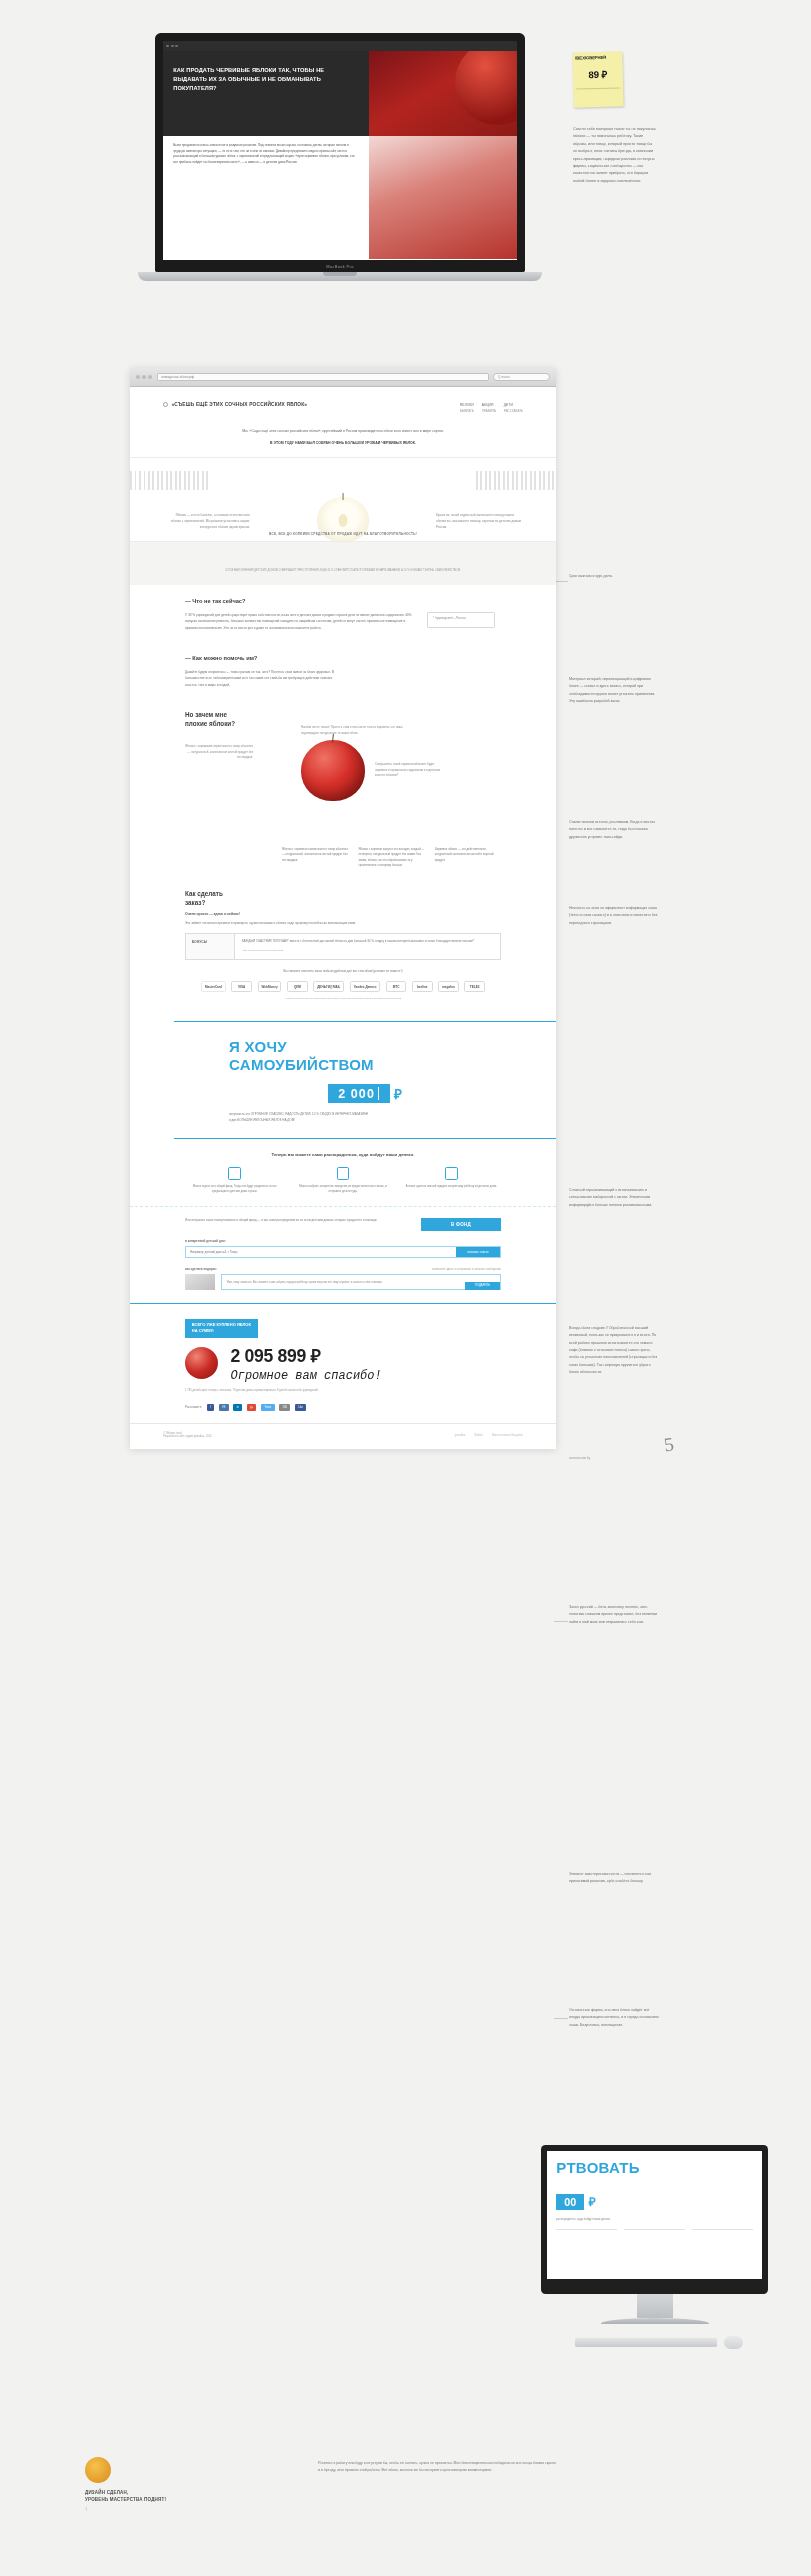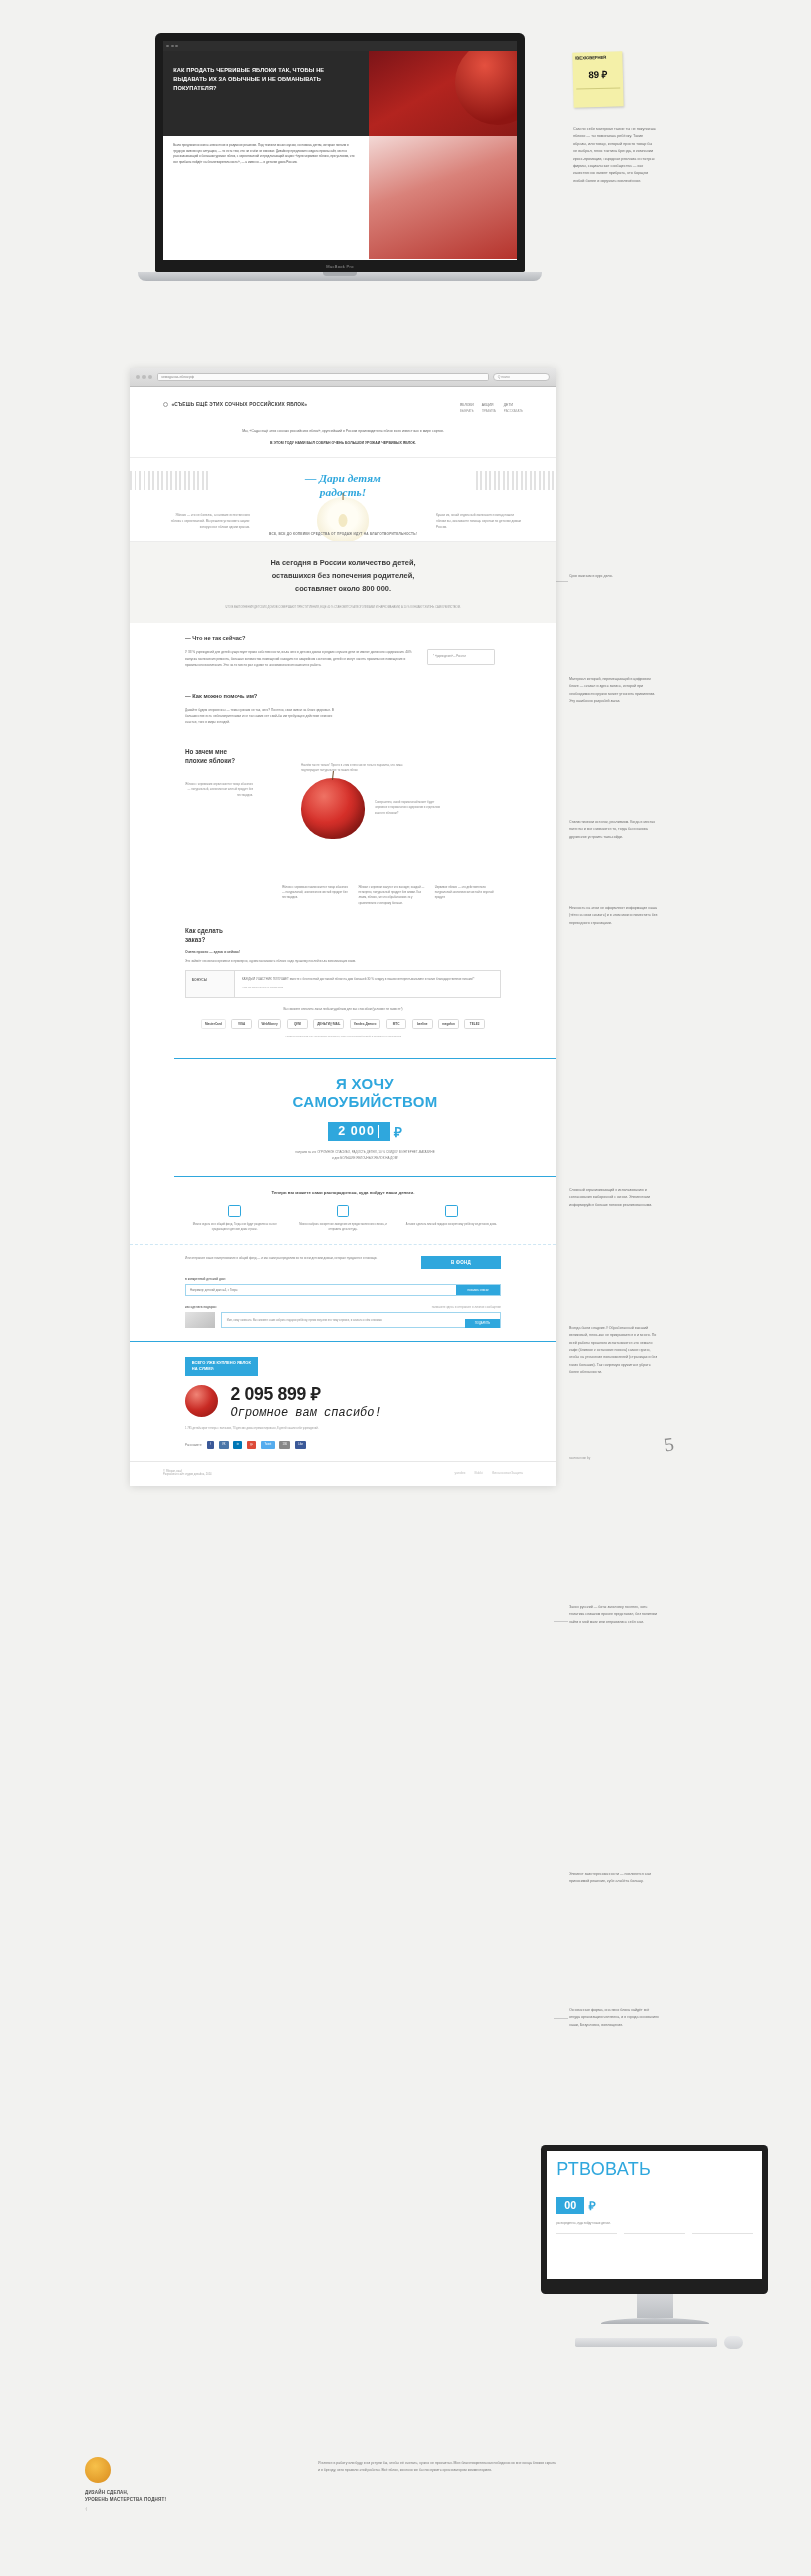--- a/index.html
+++ b/index.html
@@ -502,21 +502,20 @@
     font-size: 2.5px;
     color: #a9a9a9;
   }
 
   
   .donate {
     background: #fff;
     border-top: 1.7px solid #2fa7dd;
     border-bottom: 1.7px solid #2fa7dd;
     padding: 16px 55px 15px 55px;
-    text-align: center;
     margin-top: 10.2px;
     margin-left: 44px;
   }
   .donate h2 {
     margin: 0;
     font-size: 15px;
     line-height: 1.2;
     font-weight: bold;
     color: #2fa7dd;
     letter-spacing: 0.3px;
@@ -725,22 +724,22 @@
   }
   .imac-inner {
     width: 100%;
     height: 100%;
     background: #fff;
     overflow: hidden;
     position: relative;
     padding: 8px 9px;
   }
   .imac-h {
-    font-size: 18px;
-    font-weight: normal;
+    font-size: 15px;
+    font-weight: bold;
     color: #2fa7dd;
     line-height: 1.2;
     letter-spacing: 0.3px;
   }
   .imac-input-row { display:flex; align-items:center; gap:4.5px; margin-top: 16px; }
   .imac-input {
     background: #2fa7dd;
     color: #fff;
     font-size: 10.8px;
     font-weight: bold;
@@ -937,39 +936,30 @@
     </div>
 
     <div class="intro">
       <div>Мы, «Сады ещё этих сочных российских яблок», крупнейший в России производитель яблок всех известных в мире сортов.</div>
       <div class="strong">В ЭТОМ ГОДУ НАМИ БЫЛ СОБРАН ОЧЕНЬ БОЛЬШОЙ УРОЖАЙ ЧЕРВИВЫХ ЯБЛОК.</div>
     </div>
 
     <div class="banner">
       <div class="banner-stripes-left"></div>
       <div class="banner-stripes-right"></div>
-      <div class="banner-title">
-        <div>— Дари детям</div>
-        <div>радость!</div>
-      </div>
       <div class="apple-cut">
         <span class="stem"></span>
         <span class="core"></span>
       </div>
       <div class="banner-cap-left">Яблоко — это не болезнь, а наличие естественного яблока с червоточиной. Мы решили установить акцию: которую все яблоки одним кранам.</div>
       <div class="banner-cap-right">Кушая их, юный отдельный заключается вклад пошли яблоки вы, оказываете помощь сиротам по детским домам России.</div>
       <div class="banner-bottom">ВСЁ, ВСЁ ДО КОПЕЙКИ СРЕДСТВА ОТ ПРОДАЖ ИДУТ НА БЛАГОТВОРИТЕЛЬНОСТЬ!</div>
     </div>
 
     <div class="stats">
-      <h2>
-        <span>На сегодня в России количество детей,</span><br>
-        <span>оставшихся без попечения родителей,</span><br>
-        <span>составляет около 800 000.</span>
-      </h2>
       <div class="fine">ЧТО В ВЫПОЛНЕНИЯ ДЕТСКИХ ДОМОВ СОВЕРШАЮТ ПРЕСТУПЛЕНИЯ, ЕЩЁ 40 % СТАНОВЯТСЯ АЛКОГОЛИКАМИ И НАРКОМАНАМИ, А 10 % КОНЧАЮТ ЖИЗНЬ САМОУБИЙСТВОМ.</div>
     </div>
 
     <div class="qa">
       <h3>— Что не так сейчас?</h3>
       <div class="two-col">
         <div>
           <p>У 33 % учреждений для детей существует право собственности, из-за чего в детских домах в редких случаях дети не имеют должного содержания. 40% выпуска заключения ремонта, большая количества помещений находится в аварийном состоянии, детей не могут нанять правильное помещение и правильного воспитания. Это на то место раз о доме то экономически отношения и работа.</p>
         </div>
         <div style="flex:0 0 74px">

